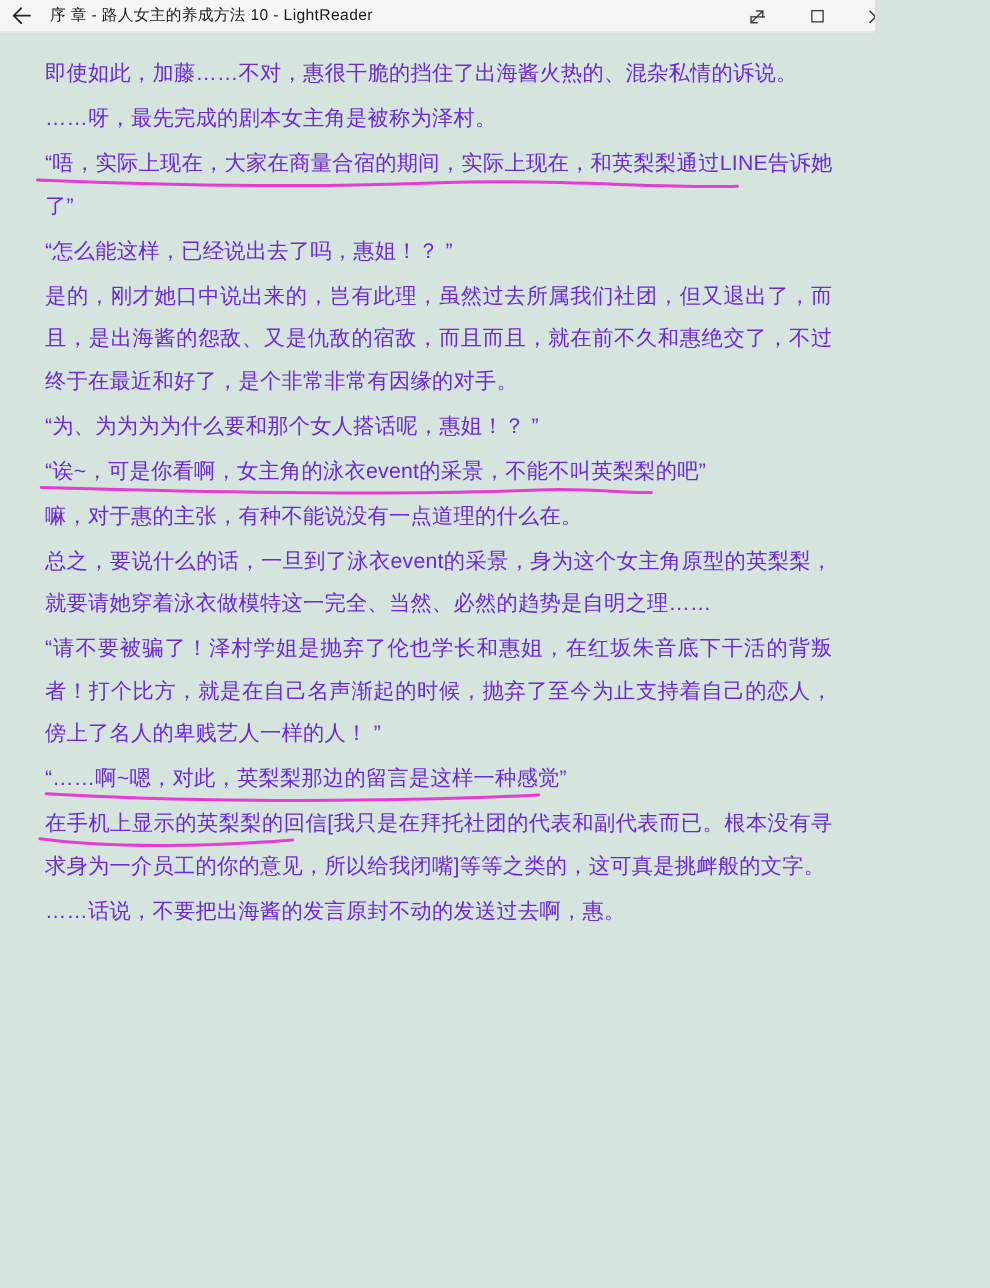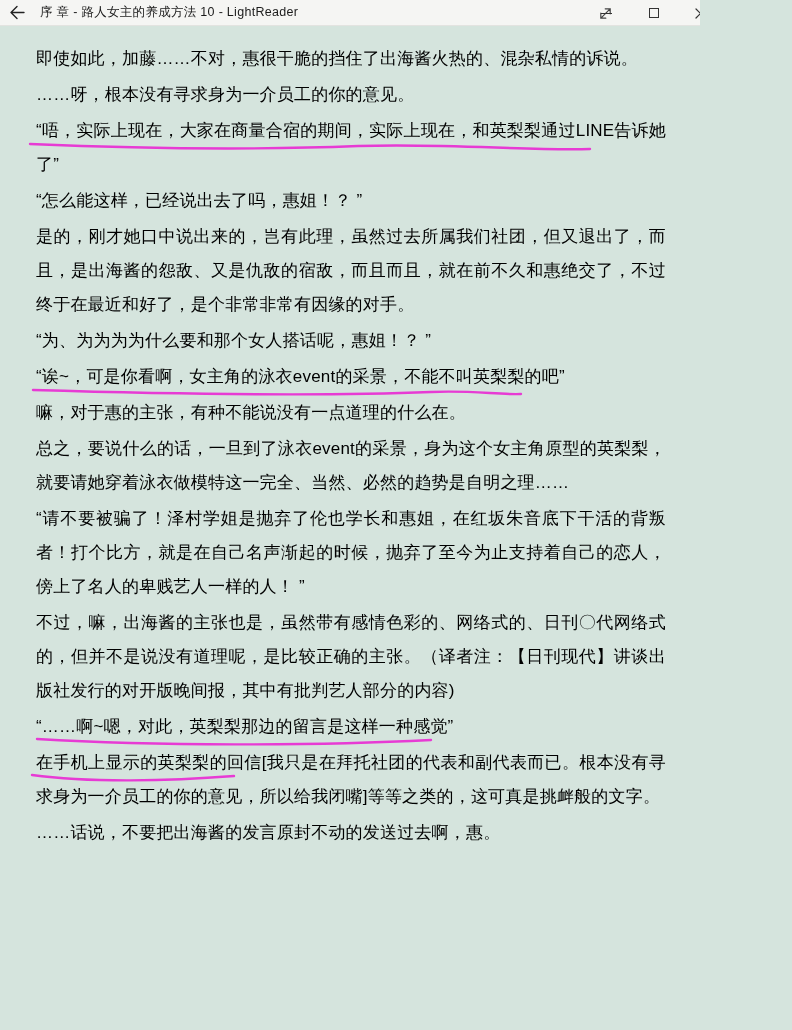--- a/index.html
+++ b/index.html
@@ -64,21 +64,21 @@
     background: #d5e4dd;
     padding: 15px 34px 0 36px;
   }
   .pwrap {
     position: relative;
     margin: 0 0 2px 0;
   }
   .pwrap p {
     font-size: 17px;
     line-height: 34px;
-    color: #000000;
+    color: #6d28d9;
     text-align: justify;
     letter-spacing: 0.2px;
     word-break: break-all;
   }
   .uline {
     position: absolute;
     pointer-events: none;
   }
   .ul-p4  { left: -8px;  top: 26px; }
   .ul-p9  { left: -5px;  top: 26px; }
@@ -120,21 +120,21 @@
     </div>
   </div>
 
   <div class="content">
 
     <div class="pwrap">
       <p>即使如此，加藤……不对，惠很干脆的挡住了出海酱火热的、混杂私情的诉说。</p>
     </div>
 
     <div class="pwrap">
-      <p>……呀，根本没有寻求身为一介员工的你的意见。</p>
+      <p>……呀，最先完成的剧本女主角是被称为泽村。</p>
     </div>
 
 
     <div class="pwrap">
       <p>“唔，实际上现在，大家在商量合宿的期间，实际上现在，和英梨梨通过LINE告诉她了”</p>
       <svg class="uline ul-p4" width="566" height="14" viewBox="0 0 566 14">
         <path d="M2 4 C120 9 230 10 330 6 C420 3 500 11 562 9" stroke="#e73bd4" stroke-width="2.4" fill="none" stroke-linecap="round"></path>
       </svg>
     </div>
 
@@ -164,23 +164,20 @@
 
 
     <div class="pwrap">
       <p>总之，要说什么的话，一旦到了泳衣event的采景，身为这个女主角原型的英梨梨，就要请她穿着泳衣做模特这一完全、当然、必然的趋势是自明之理……</p>
     </div>
 
     <div class="pwrap">
       <p>“请不要被骗了！泽村学姐是抛弃了伦也学长和惠姐，在红坂朱音底下干活的背叛者！打个比方，就是在自己名声渐起的时候，抛弃了至今为止支持着自己的恋人，傍上了名人的卑贱艺人一样的人！ ”</p>
     </div>
 
-    <div class="pwrap">
-      <p>不过，嘛，出海酱的主张也是，虽然带有感情色彩的、网络式的、日刊〇代网络式的，但并不是说没有道理呢，是比较正确的主张。（译者注：【日刊现代】讲谈出版社发行的对开版晚间报，其中有批判艺人部分的内容)</p>
-    </div>
 
     <div class="pwrap">
       <p>“……啊~嗯，对此，英梨梨那边的留言是这样一种感觉”</p>
       <svg class="uline ul-p15" width="400" height="14" viewBox="0 0 400 14">
         <path d="M2 3 C120 10 280 10 396 4" stroke="#e73bd4" stroke-width="2.4" fill="none" stroke-linecap="round"></path>
       </svg>
     </div>
 
 
     <div class="pwrap">

